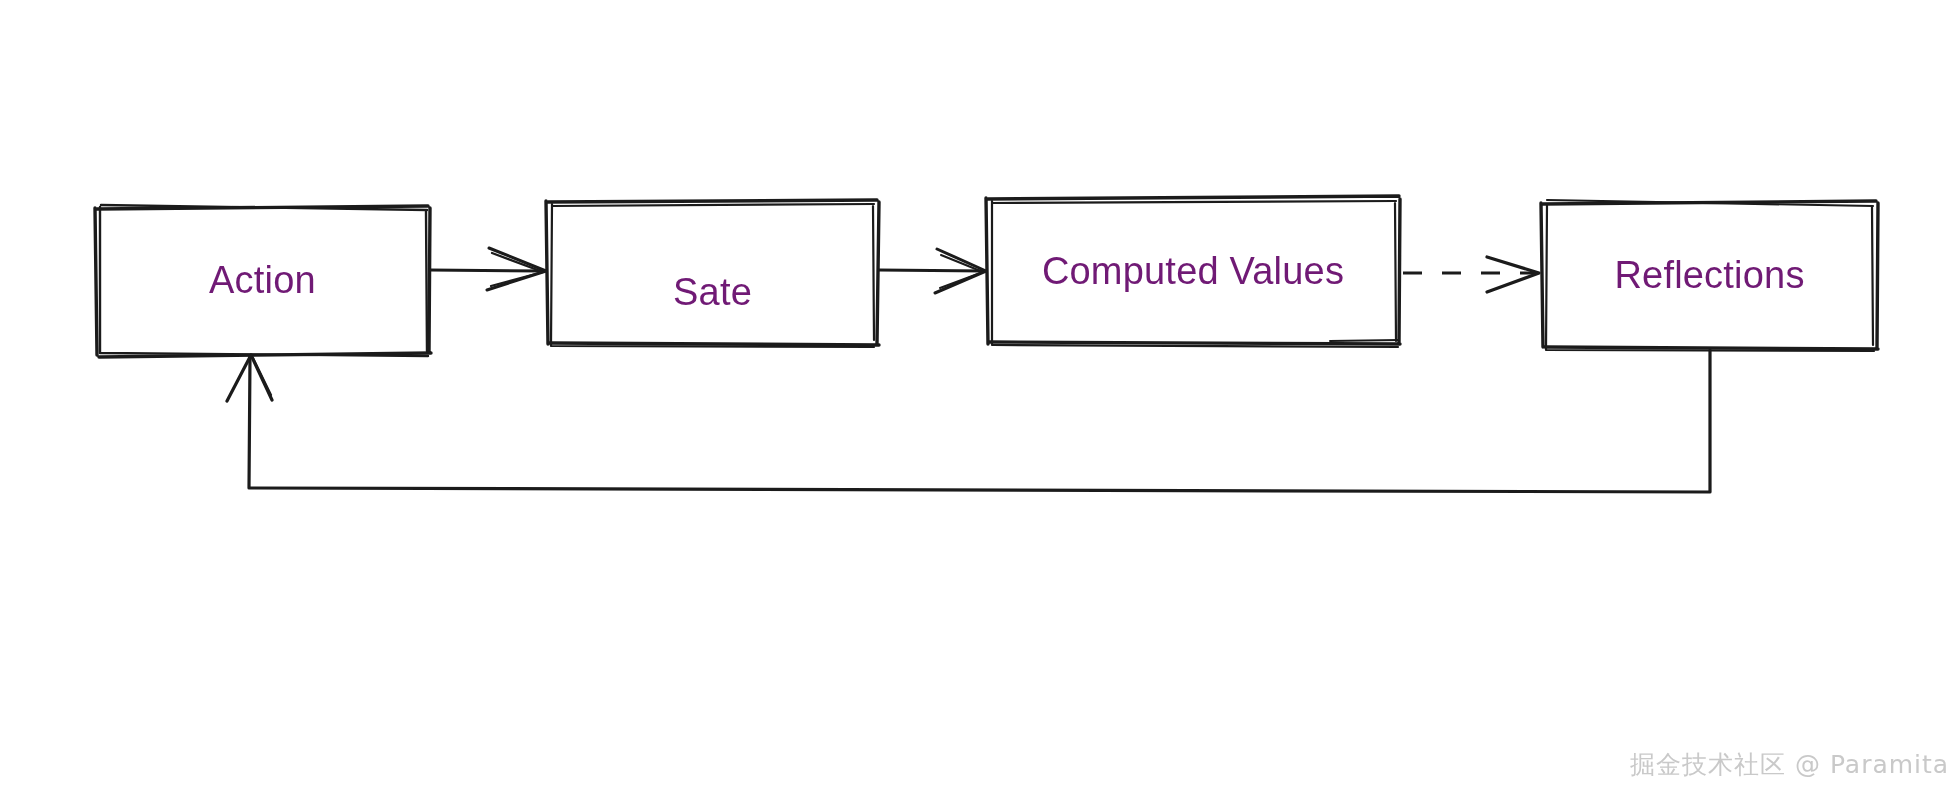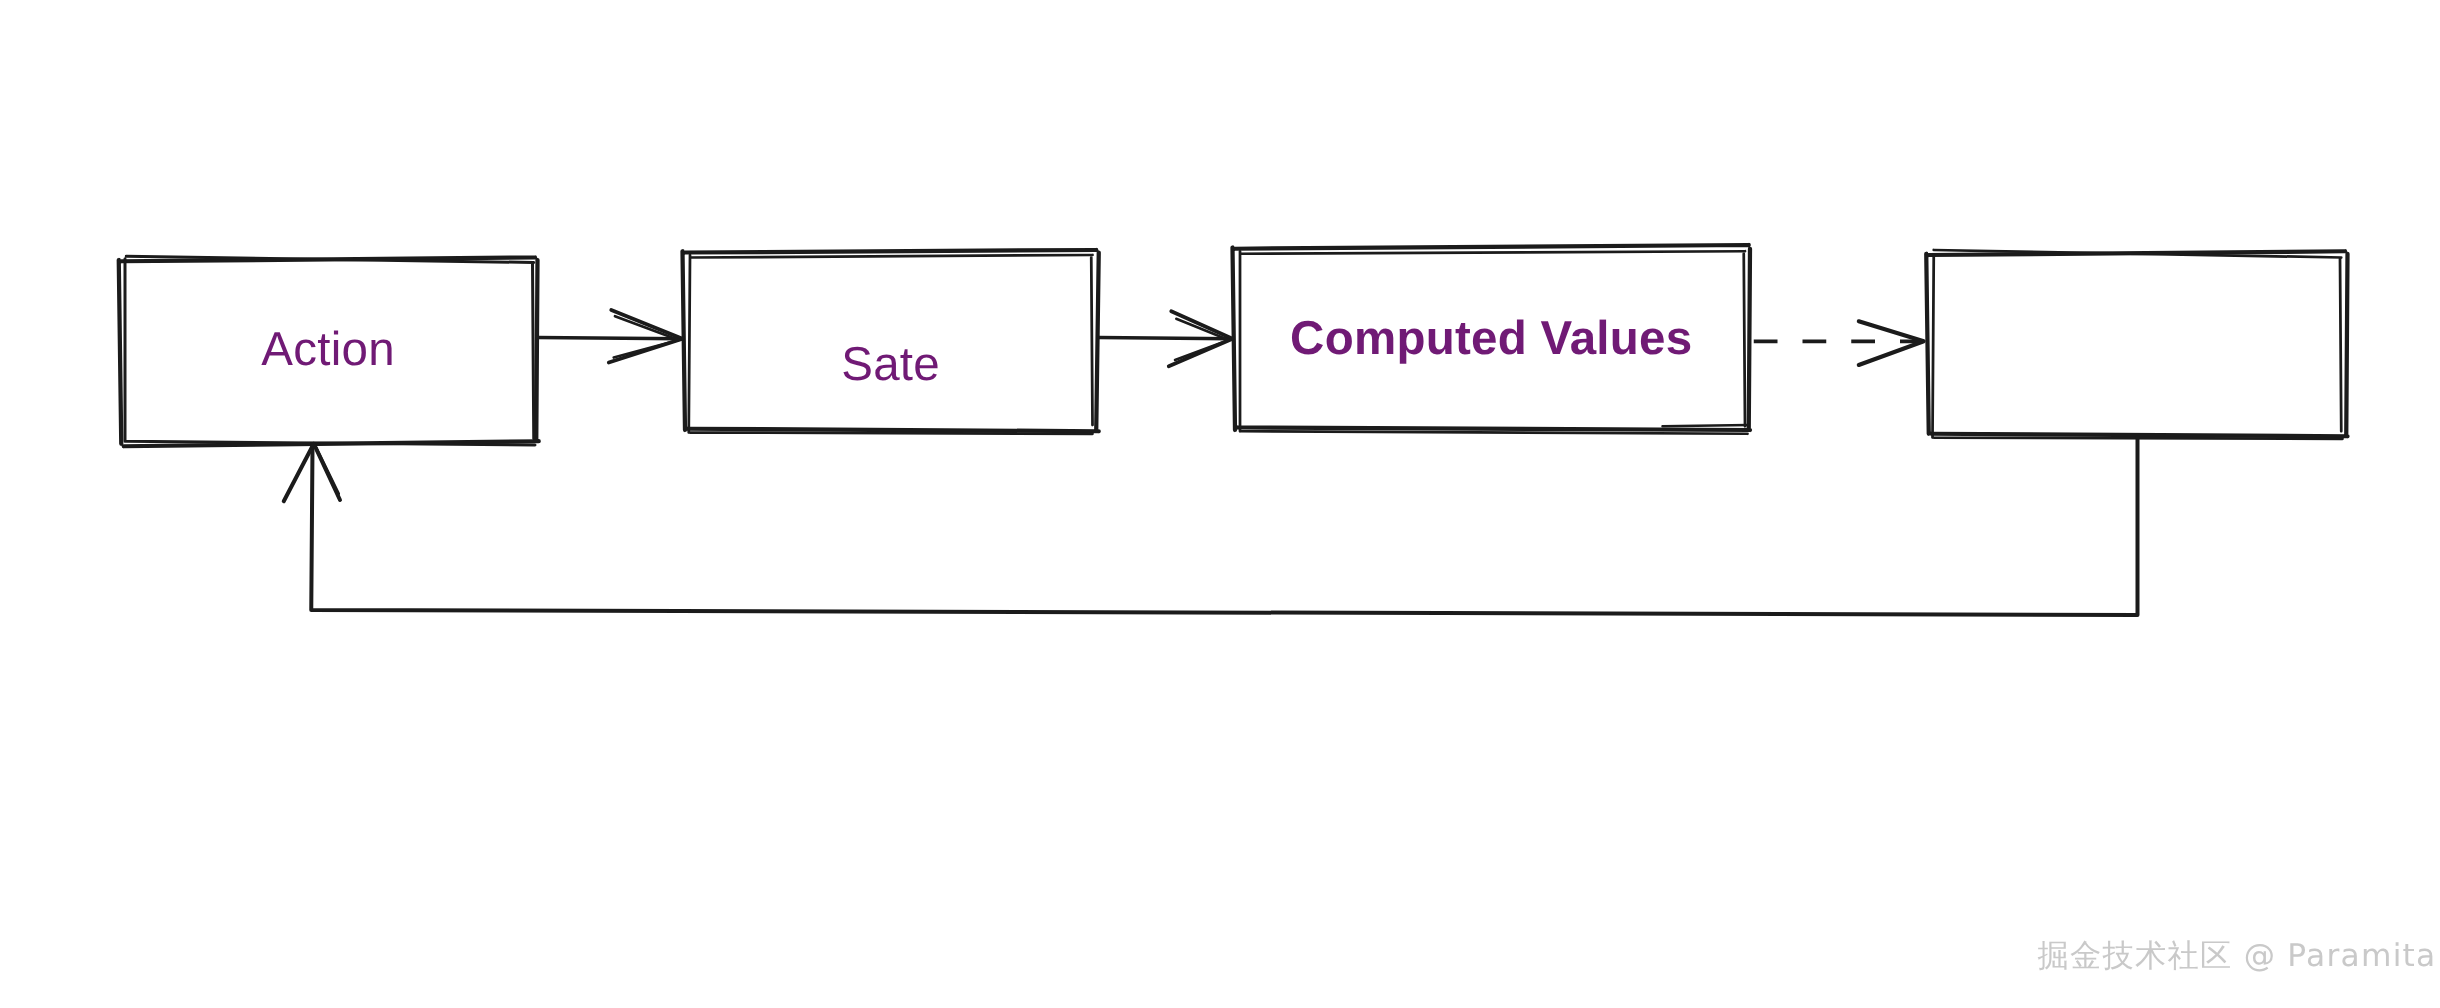--- a/index.html
+++ b/index.html
@@ -103,18 +103,19 @@
       <path fill="none" stroke="#1b1b1b" stroke-width="3.2" stroke-linecap="round" stroke-linejoin="round" d="M227,401 L251,355 L272,400"></path>
       <path fill="none" stroke="#1b1b1b" stroke-width="2.2" stroke-linecap="round" stroke-linejoin="round" d="M253,358 L271,395"></path>
     </g>
 
   </svg>
 
   <div class="node-label" style="left:95px; top:205px; width:335px; height:150px;">Action</div>
 
   <div class="node-label" style="left:546px; top:199px; width:333px; height:186px;">Sate</div>
 
-  <div class="node-label" style="left:986px; top:196px; width:414px; height:150px;font-weight:bold;">Computed Values</div>
+  <div class="node-label" style="left:986px; top:196px; width:414px; height:150px;">Computed Values</div>
 
+  <div class="node-label" style="left:1541px; top:200px; width:337px; height:151px;">Reflections</div>
 
   <div class="watermark" style="left:1630px; top:748px;">掘金技术社区 @ Paramita</div>
 
 </div>
 
 </body></html>

